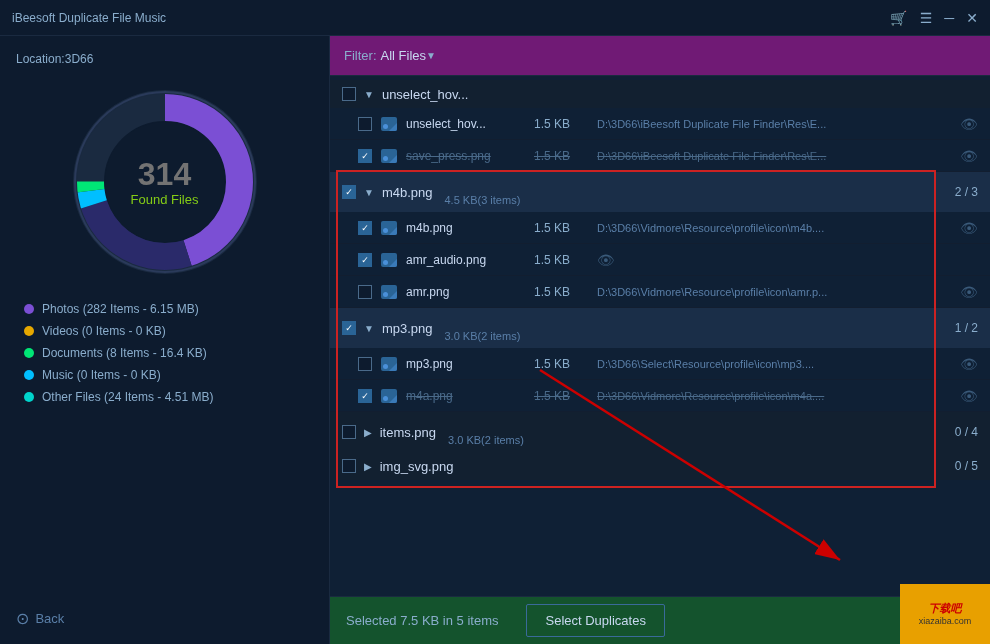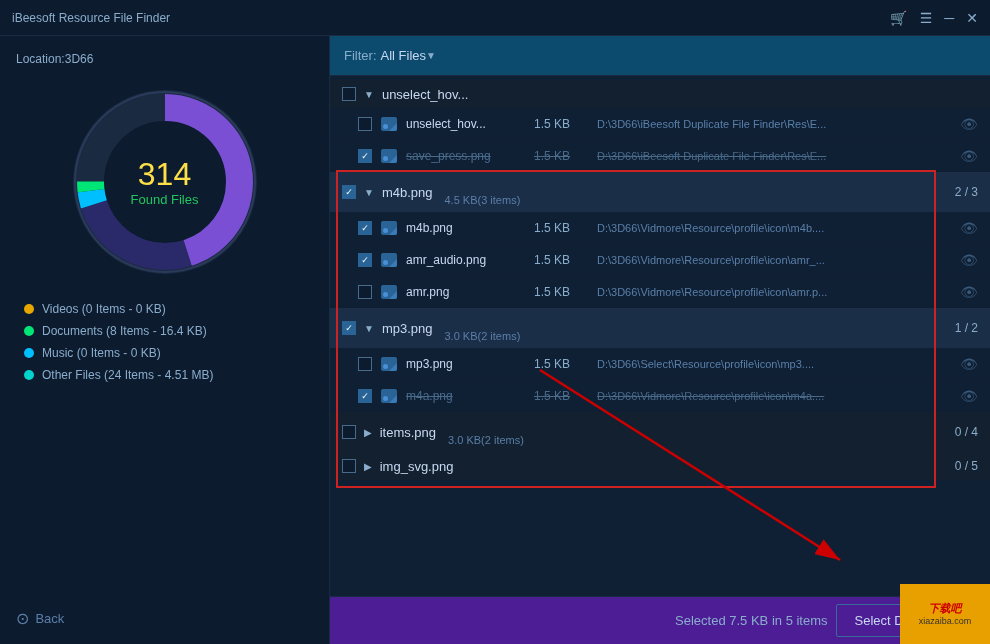--- a/index.html
+++ b/index.html
@@ -76,27 +76,27 @@
     }
     .donut-center {
       position: absolute;
       top: 50%;
       left: 50%;
       transform: translate(-50%, -50%);
       text-align: center;
     }
     .donut-number {
       font-size: 32px;
-      font-weight: normal;
-      color: #fde047;
+      font-weight: bold;
+      color: #737373;
       line-height: 1.1;
     }
     .donut-label {
       font-size: 13px;
-      color: #22c55e;
+      color: #84cc16;
     }
 
     
     .legend {
       width: 100%;
       padding: 0 8px;
     }
     .legend-item {
       display: flex;
       align-items: center;
@@ -129,21 +129,21 @@
     .right-panel {
       flex: 1;
       display: flex;
       flex-direction: column;
       background: #0f2035;
     }
 
     
     .filter-bar {
       height: 40px;
-      background: #0c4a6e;
+      background: #701a75;
       display: flex;
       align-items: center;
       padding: 0 14px;
       border-bottom: 1px solid #1a2a40;
       gap: 4px;
     }
     .filter-label {
       color: #8aadcc;
       font-size: 13px;
     }
@@ -324,26 +324,25 @@
     
     .red-arrow {
       position: absolute;
       pointer-events: none;
       z-index: 20;
     }
 
     
     .bottom-bar {
       height: 48px;
-      background: #4c1d95;
-      display: flex;
-      align-items: center;
-      justify-content: flex-end;
+      background: #14532d;
+      display: flex;
+      align-items: center;
       padding: 0 16px;
-      gap: 8px;
+      gap: 28px;
       border-top: 1px solid #1a2a40;
     }
     .selected-info {
       color: #8aadcc;
       font-size: 13px;
     }
     .select-duplicates-btn {
       background: transparent;
       border: 1px solid #3a6a9a;
       color: #c8d8f0;
@@ -377,21 +376,21 @@
     }
     .watermark-sub {
       color: #333;
       font-size: 9px;
     }
   </style>
 </head>
 <body>
 
 <div class="title-bar">
-  <span class="title-bar-left">iBeesoft Resource File Finder</span>
+  <span class="title-bar-left">iBeesoft Duplicate File Music</span>
   <div class="title-bar-controls">
     <span class="title-bar-icon">🛒</span>
     <span class="title-bar-icon">☰</span>
     <span class="title-bar-icon">─</span>
     <span class="title-bar-icon">✕</span>
   </div>
 </div>
 
 <div class="main-layout">
 
@@ -416,20 +415,24 @@
         <circle cx="100" cy="100" r="90" fill="none" stroke="#1a2a40" stroke-width="4"></circle>
         <circle cx="100" cy="100" r="90" fill="none" stroke="#2a3a5a" stroke-width="2"></circle>
       </svg>
       <div class="donut-center">
         <div class="donut-number">314</div>
         <div class="donut-label">Found Files</div>
       </div>
     </div>
 
     <div class="legend">
+      <div class="legend-item">
+        <div class="legend-dot" style="background:#7b4fd4;"></div>
+        <span>Photos (282 Items - 6.15 MB)</span>
+      </div>
       <div class="legend-item">
         <div class="legend-dot" style="background:#e6a800;"></div>
         <span>Videos (0 Items - 0 KB)</span>
       </div>
       <div class="legend-item">
         <div class="legend-dot" style="background:#00e676;"></div>
         <span>Documents (8 Items - 16.4 KB)</span>
       </div>
       <div class="legend-item">
         <div class="legend-dot" style="background:#00bfff;"></div>
@@ -508,21 +511,20 @@
         <span class="eye-icon">👁</span>
       </div>
 
       <div class="file-row">
         <div class="file-checkbox checked"></div>
         <div class="file-icon">
             <div class="img-icon"></div>
           </div>
         <span class="file-name">amr_audio.png</span>
         <span class="file-size">1.5 KB</span>
-        <span class="file-path">D:\3D66\Vidmore\Resource\profile\icon\amr_...</span>
         <span class="eye-icon">👁</span>
       </div>
 
       <div class="file-row">
         <div class="file-checkbox"></div>
         <div class="file-icon">
             <div class="img-icon"></div>
           </div>
         <span class="file-name">amr.png</span>
         <span class="file-size">1.5 KB</span>

